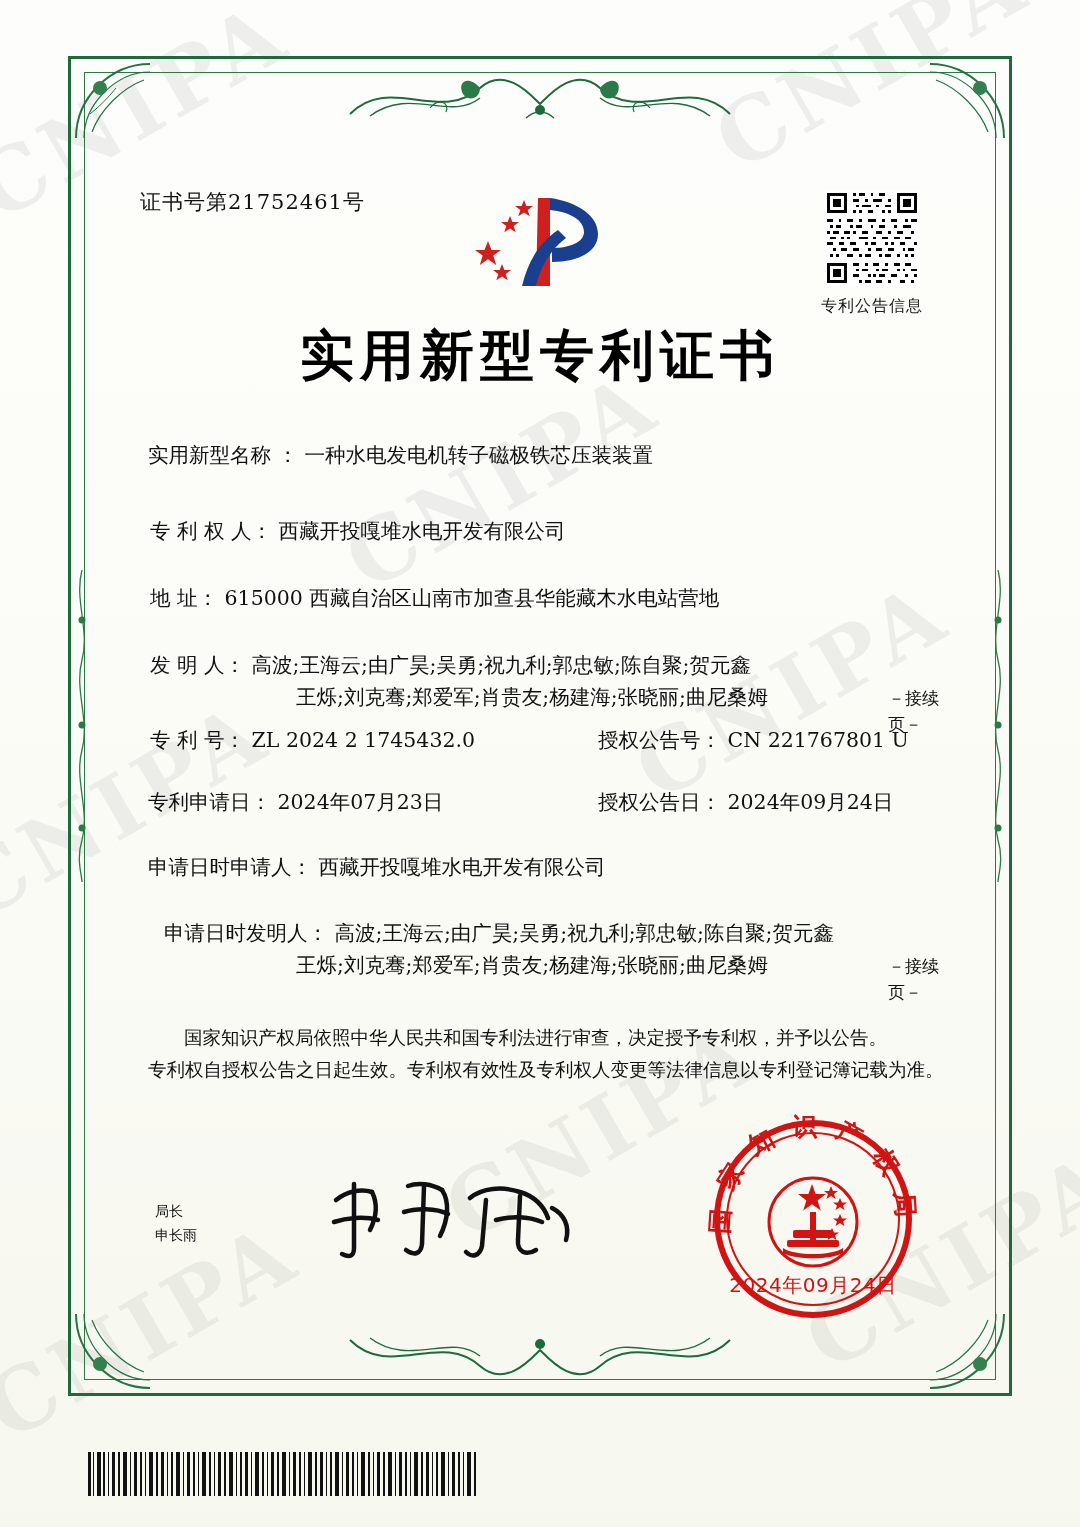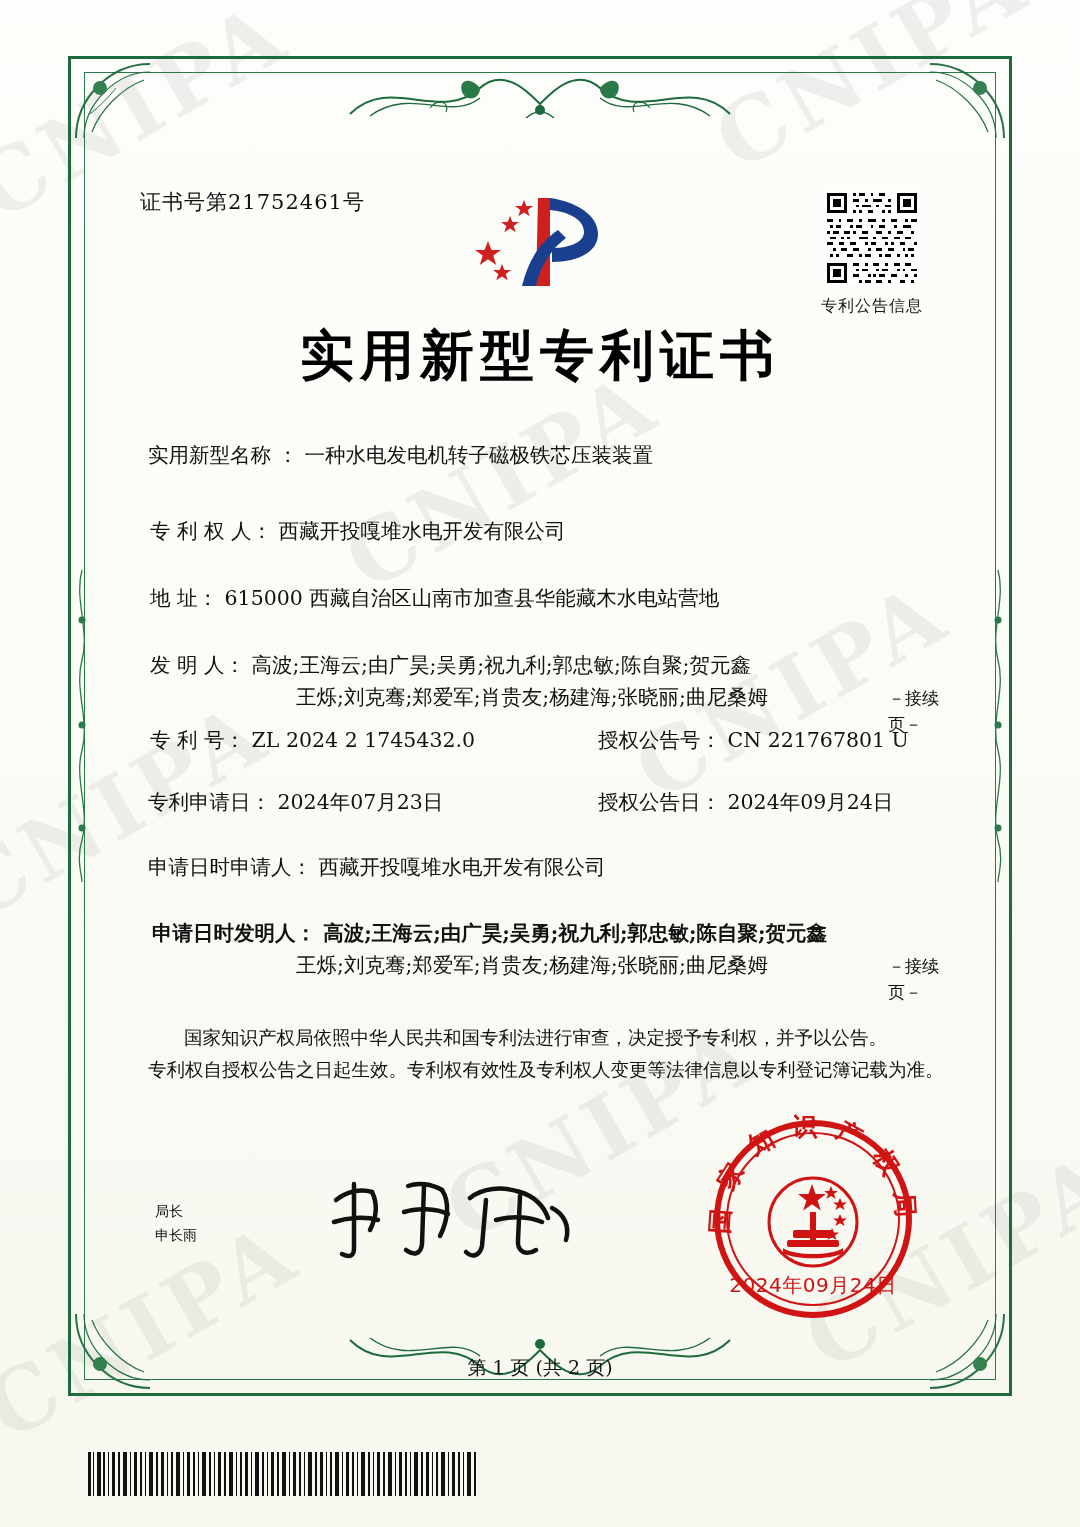--- a/index.html
+++ b/index.html
@@ -159,21 +159,21 @@
   .r-owner  { position: absolute; left: 2px; top: 76px; text-align: center; }
   .r-addr   { position: absolute; left: 2px; top: 143px; }
   .r-inv    { position: absolute; left: 2px; top: 210px; }
   .r-inv2   { position: absolute; left: 148px; top: 242px; }
   .r-cont1  { position: absolute; left: 740px; top: 246px; font-size: 17px; }
   .r-pno    { position: absolute; left: 2px; top: 285px; }
   .r-ganno  { position: absolute; left: 450px; top: 285px; }
   .r-appd   { position: absolute; left: 0;   top: 347px; }
   .r-gand   { position: absolute; left: 450px; top: 347px; }
   .r-applicant { position: absolute; left: 0; top: 412px; }
-  .r-invorig   { position: absolute; left: 4px; top: 478px; font-weight: bold; }
+  .r-invorig   { position: absolute; left: 16px; top: 478px; }
   .r-invorig2  { position: absolute; left: 148px; top: 510px; }
   .r-cont2     { position: absolute; left: 740px; top: 514px; font-size: 17px; }
 
   .statement {
     position: absolute;
     left: 148px; top: 1022px;
     width: 800px;
     font-size: 18.5px;
     line-height: 1.75;
     color: #111;
@@ -566,21 +566,20 @@
         <rect x="-26" y="14" width="52" height="7" rx="2"></rect>
         <rect x="-20" y="4" width="40" height="8" rx="2"></rect>
         <path d="M-14,12 L14,12 L10,4 L-10,4 Z"></path>
         <rect x="-3" y="-14" width="6" height="30"></rect>
         <path d="M-30,22 C-18,30 18,30 30,22 L30,27 C18,34 -18,34 -30,27 Z"></path>
       </g>
     </g>
   </svg>
   <div class="seal-date">2024年09月24日</div>
 
-  <div class="pagefoot">第 1 页 (共 2 页)</div>
 
   <svg class="barcode" viewBox="0 0 390 44" shape-rendering="crispEdges">
     <g fill="#111111">
       <rect x="0" y="0" width="3" height="44"></rect>
         <rect x="5" y="0" width="1" height="44"></rect>
       <rect x="9" y="0" width="4" height="44"></rect>
         <rect x="15" y="0" width="2" height="44"></rect>
       <rect x="20" y="0" width="1" height="44"></rect>
         <rect x="24" y="0" width="3" height="44"></rect>
       <rect x="30" y="0" width="2" height="44"></rect>

